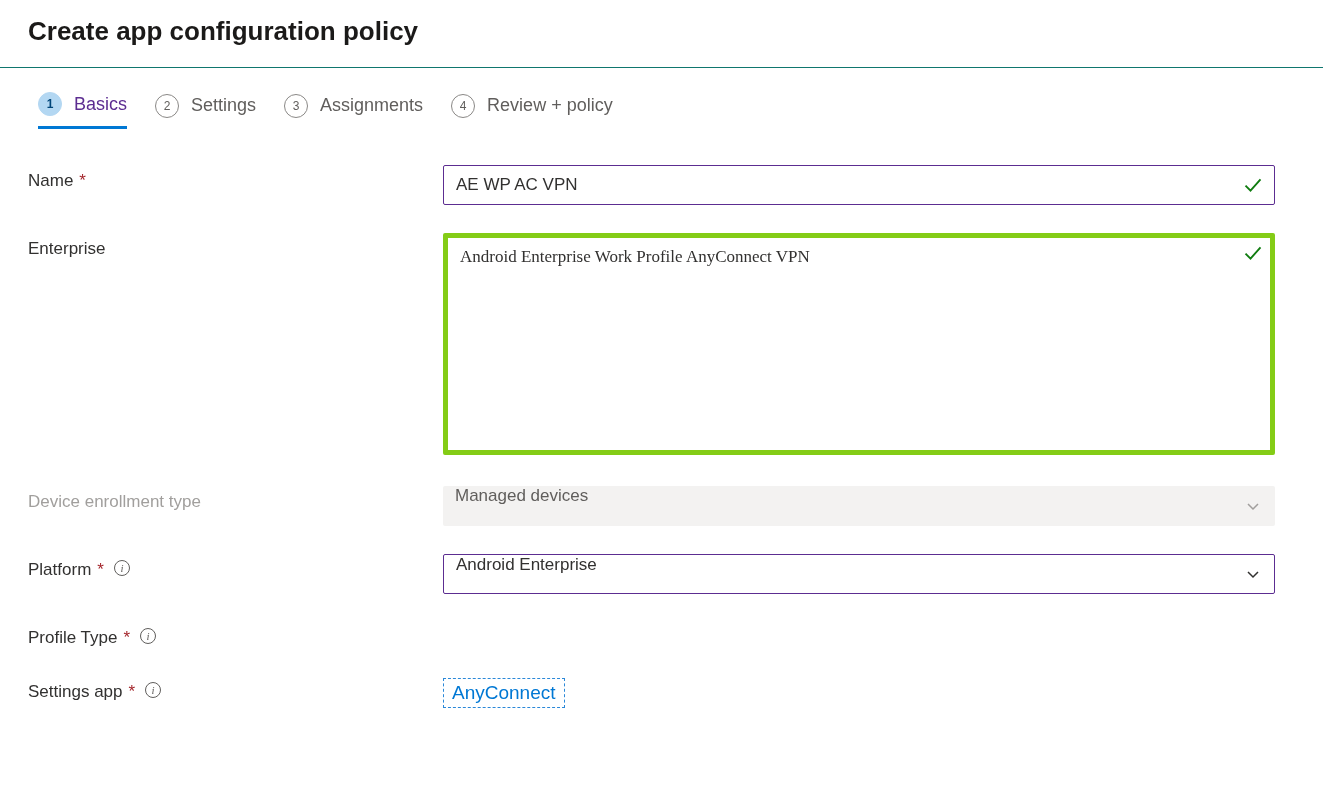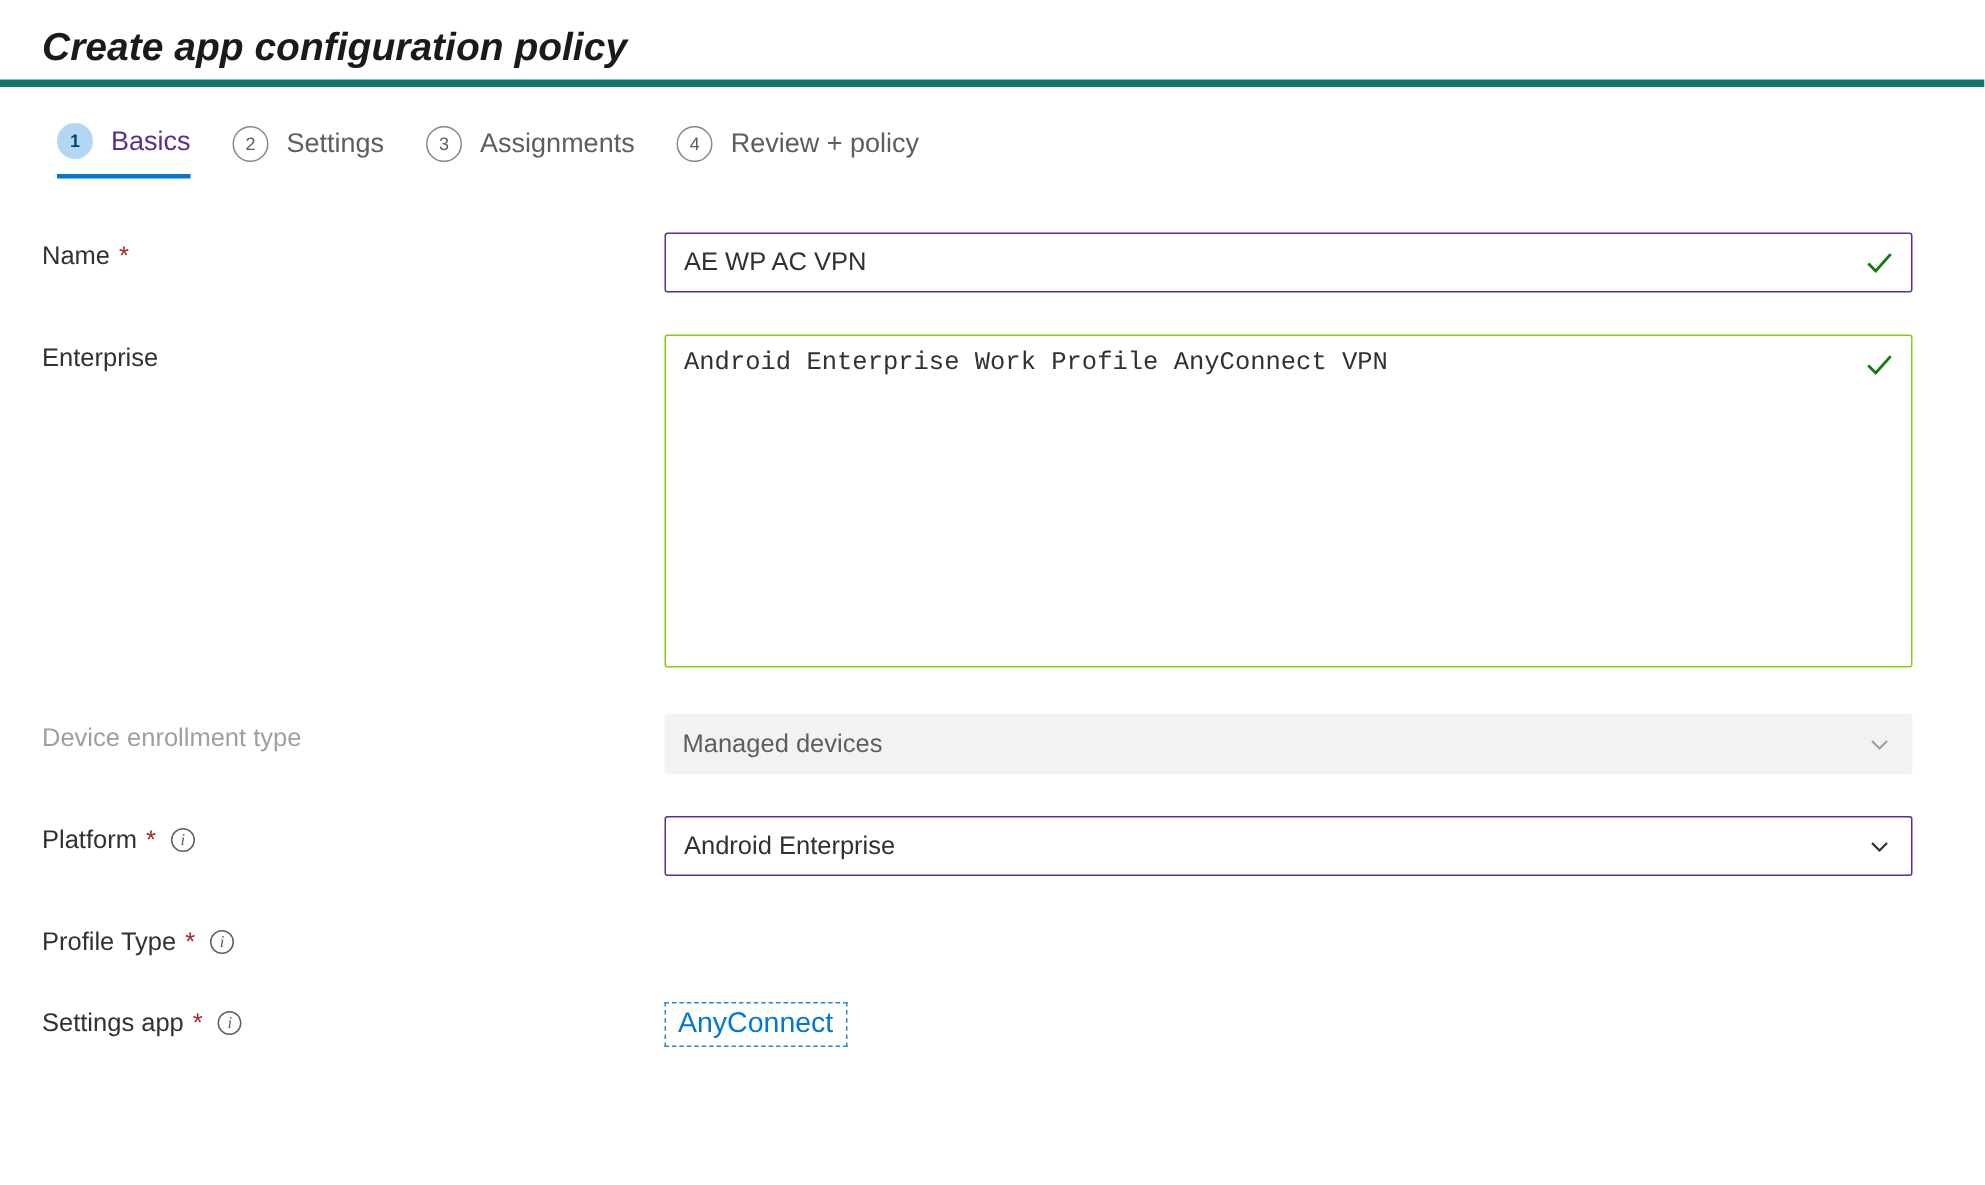--- a/index.html
+++ b/index.html
@@ -8,23 +8,22 @@
     padding: 0;
   }
   body {
     font-family: "Segoe UI", -apple-system, BlinkMacSystemFont, sans-serif;
     font-size: 14px;
     color: #323130;
     background: #ffffff;
     width: 1323px;
   }
   .page-header {
-    padding: 16px 28px 6px 28px;
-    border-bottom: 5px solid #0f766e;
-    font-style: italic;
+    padding: 16px 28px 20px 28px;
+    border-bottom: 1px solid #0f766e;
   }
   .page-title {
     font-size: 26px;
     font-weight: 700;
     color: #1b1a19;
   }
   .content {
     padding: 24px 28px 40px 28px;
   }
   .tabs {
@@ -75,21 +74,21 @@
     display: flex;
     align-items: flex-start;
     margin-bottom: 28px;
   }
   .form-label {
     width: 415px;
     font-size: 17px;
     color: #323130;
     padding-top: 6px;
     display: flex;
-    align-items: center;
+    align-items: flex-start;
     gap: 6px;
   }
   .form-label.disabled {
     color: #a19f9d;
   }
   .req {
     color: #a4262c;
     font-size: 17px;
   }
   .info-icon {
@@ -119,32 +118,32 @@
     border-radius: 2px;
     padding: 0 42px 0 12px;
     font-size: 17px;
     color: #323130;
     background: #fff;
     font-family: inherit;
   }
   .textarea {
     width: 100%;
     height: 222px;
-    border: 1px solid #84cc16;
+    border: 5px solid #84cc16;
     border-radius: 2px;
     padding: 9px 42px 9px 12px;
     font-size: 17px;
     color: #323130;
     background: #fff;
-    font-family: Liberation Mono, monospace;
+    font-family: Liberation Serif, serif;
     resize: none;
   }
   .dropdown {
     display: flex;
-    align-items: center;
+    align-items: flex-start;
     cursor: pointer;
   }
   .dropdown.disabled {
     background: #f3f2f1;
     border: none;
     color: #605e5c;
     cursor: default;
   }
   .check-icon {
     position: absolute;

